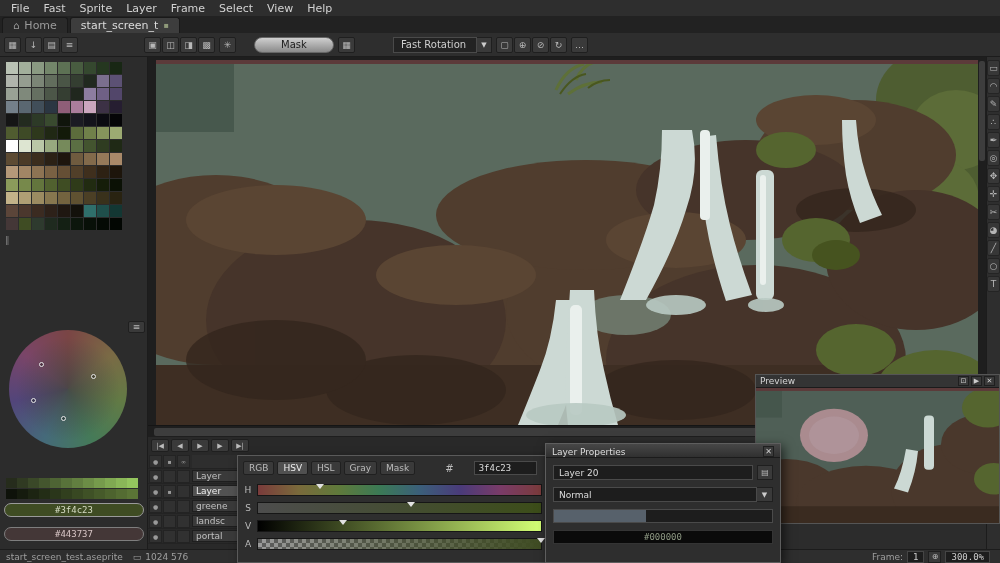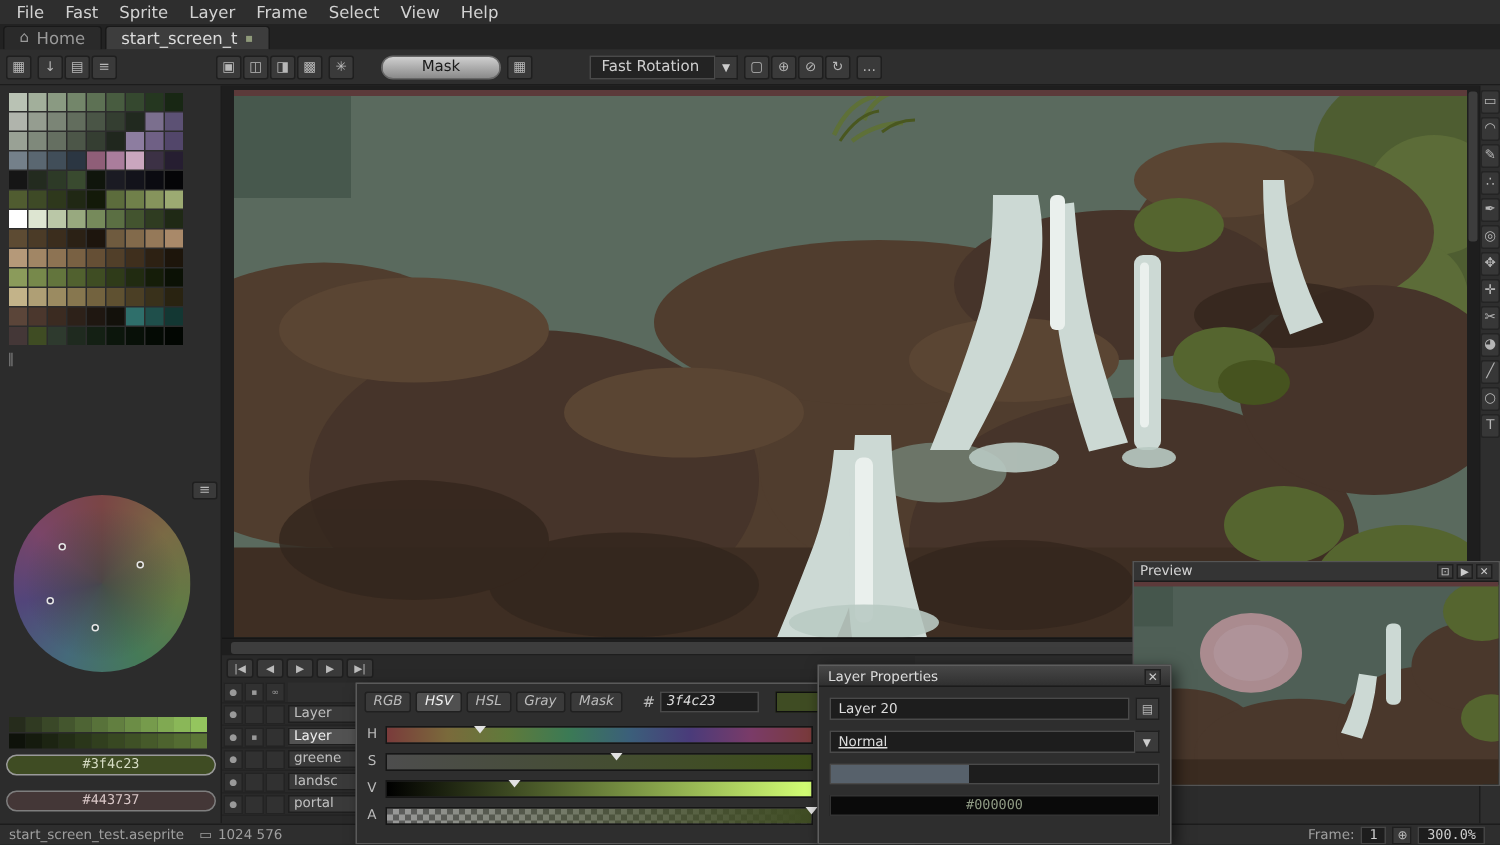--- a/index.html
+++ b/index.html
@@ -62,21 +62,21 @@
   .frame-nav{display:flex;gap:2px;padding:2px 3px;}
   .nav-btn{width:18px;height:13px;display:flex;align-items:center;justify-content:center;background:#3a3a3a;border:1px solid #1f1f1f;border-radius:2px;font-size:7px;color:#bbb;}
   .tl-header,.tl-row{display:flex;height:15px;align-items:center;border-bottom:1px solid #232323;}
   .tl-cell{width:13px;height:13px;margin-left:1px;display:flex;align-items:center;justify-content:center;font-size:6px;color:#9a9a9a;background:#313131;border:1px solid #232323;}
   .tl-header-space{flex:0 0 50px;height:13px;margin-left:2px;background:#2e2e2e;}
   .tl-name{flex:0 0 50px;height:12px;margin-left:2px;background:#3a3a3a;border:1px solid #1e1e1e;padding:0 3px;font-size:9px;display:flex;align-items:center;color:#c0c0c0;overflow:hidden;white-space:nowrap;}
   .tl-row.selected .tl-name{background:#525252;color:#efefef;}
 
   
   .color-popup{position:absolute;left:237px;top:455px;width:373px;height:108px;background:#2e2e2e;border:1px solid #5a5a5a;box-shadow:3px 3px 8px rgba(0,0,0,.55);z-index:5;}
-  .cp-top{display:flex;align-items:center;gap:3px;padding:5px 5px 2px;font-style:italic;}
+  .cp-top{display:flex;align-items:center;gap:20px;padding:5px 5px 2px;}
   .cp-tab{height:14px;padding:0 5px;font-size:9px;background:#3a3a3a;border:1px solid #202020;display:flex;align-items:center;color:#bbb;border-radius:2px;}
   .cp-tab.active{background:#505050;color:#eee;}
   .hex-label{margin-left:10px;color:#bbb;}
   .hex-input{width:66px;height:14px;background:#1d1d1d;border:1px solid #4a4a4a;color:#ddd;font-size:9px;padding:0 4px;display:flex;align-items:center;font-family:"DejaVu Sans Mono",monospace;}
   .cp-swatch{width:40px;height:14px;margin-left:8px;border:1px solid #101010;background:#3f4c23;}
   .cp-close{position:absolute;right:3px;top:3px;width:12px;height:11px;display:flex;align-items:center;justify-content:center;font-size:8px;color:#ccc;background:#3a3a3a;border:1px solid #1f1f1f;}
   .cp-sliders{display:flex;flex-direction:column;gap:5px;padding:6px 6px 0;}
   .slider-row{display:flex;align-items:center;gap:5px;height:13px;}
   .slider-label{width:8px;font-size:9px;color:#bbb;text-align:center;}
   .slider-track{position:relative;flex:1;height:12px;border:1px solid #161616;}
@@ -89,21 +89,21 @@
 
   
   .layer-props{position:absolute;left:545px;top:443px;width:236px;height:120px;background:#2e2e2e;border:1px solid #5e5e5e;box-shadow:3px 3px 10px rgba(0,0,0,.6);z-index:6;}
   .lp-title{height:14px;background:linear-gradient(#474747,#303030);display:flex;align-items:flex-end;padding:0 6px;font-size:9px;color:#ddd;border-bottom:1px solid #1b1b1b;}
   .lp-close{margin-left:auto;width:11px;height:11px;display:flex;align-items:center;justify-content:center;font-size:8px;background:#3a3a3a;border:1px solid #1f1f1f;color:#ccc;}
   .lp-body{padding:7px;display:flex;flex-direction:column;gap:7px;}
   .lp-row{display:flex;gap:4px;align-items:center;}
   .lp-input{flex:1;height:15px;background:#1d1d1d;border:1px solid #4a4a4a;display:flex;align-items:center;padding:0 5px;color:#ddd;font-size:9px;}
   .lp-iconbtn{width:16px;height:15px;display:flex;align-items:center;justify-content:center;background:#3a3a3a;border:1px solid #1f1f1f;color:#bbb;font-size:8px;}
   .lp-dd{flex:1;display:flex;height:15px;}
-  .lp-dd-text{flex:1;background:#1d1d1d;border:1px solid #4a4a4a;display:flex;align-items:center;padding:0 5px;color:#ddd;font-size:9px;text-decoration:underline;}
+  .lp-dd-text{flex:1;background:#1d1d1d;border:1px solid #4a4a4a;display:flex;align-items:center;padding:0 5px;color:#ddd;font-size:9px;}
   .lp-dd-caret{width:16px;background:#3a3a3a;border:1px solid #1f1f1f;border-left:none;display:flex;align-items:center;justify-content:center;font-size:7px;color:#ccc;}
   .lp-opacity{position:relative;height:14px;background:#1d1d1d;border:1px solid #4a4a4a;overflow:hidden;}
   .lp-opacity-fill{position:absolute;left:0;top:0;bottom:0;background:#57616b;}
   .lp-opacity-label{position:absolute;inset:0;display:flex;align-items:center;justify-content:center;color:#e6e6e6;font-size:9px;}
   .lp-color{height:14px;background:#0a0a0a;border:1px solid #343434;display:flex;align-items:center;justify-content:center;color:#8f9a84;font-size:9px;font-family:"DejaVu Sans Mono",monospace;}
 
   
   .preview{position:absolute;left:755px;top:374px;width:245px;height:150px;background:#2a2a2a;border:1px solid #555;z-index:4;}
   .pv-title{height:13px;display:flex;align-items:center;gap:2px;padding:0 4px;background:#343434;border-bottom:1px solid #1b1b1b;font-size:9px;color:#d5d5d5;}
   .pv-buttons{margin-left:auto;display:flex;gap:2px;}

